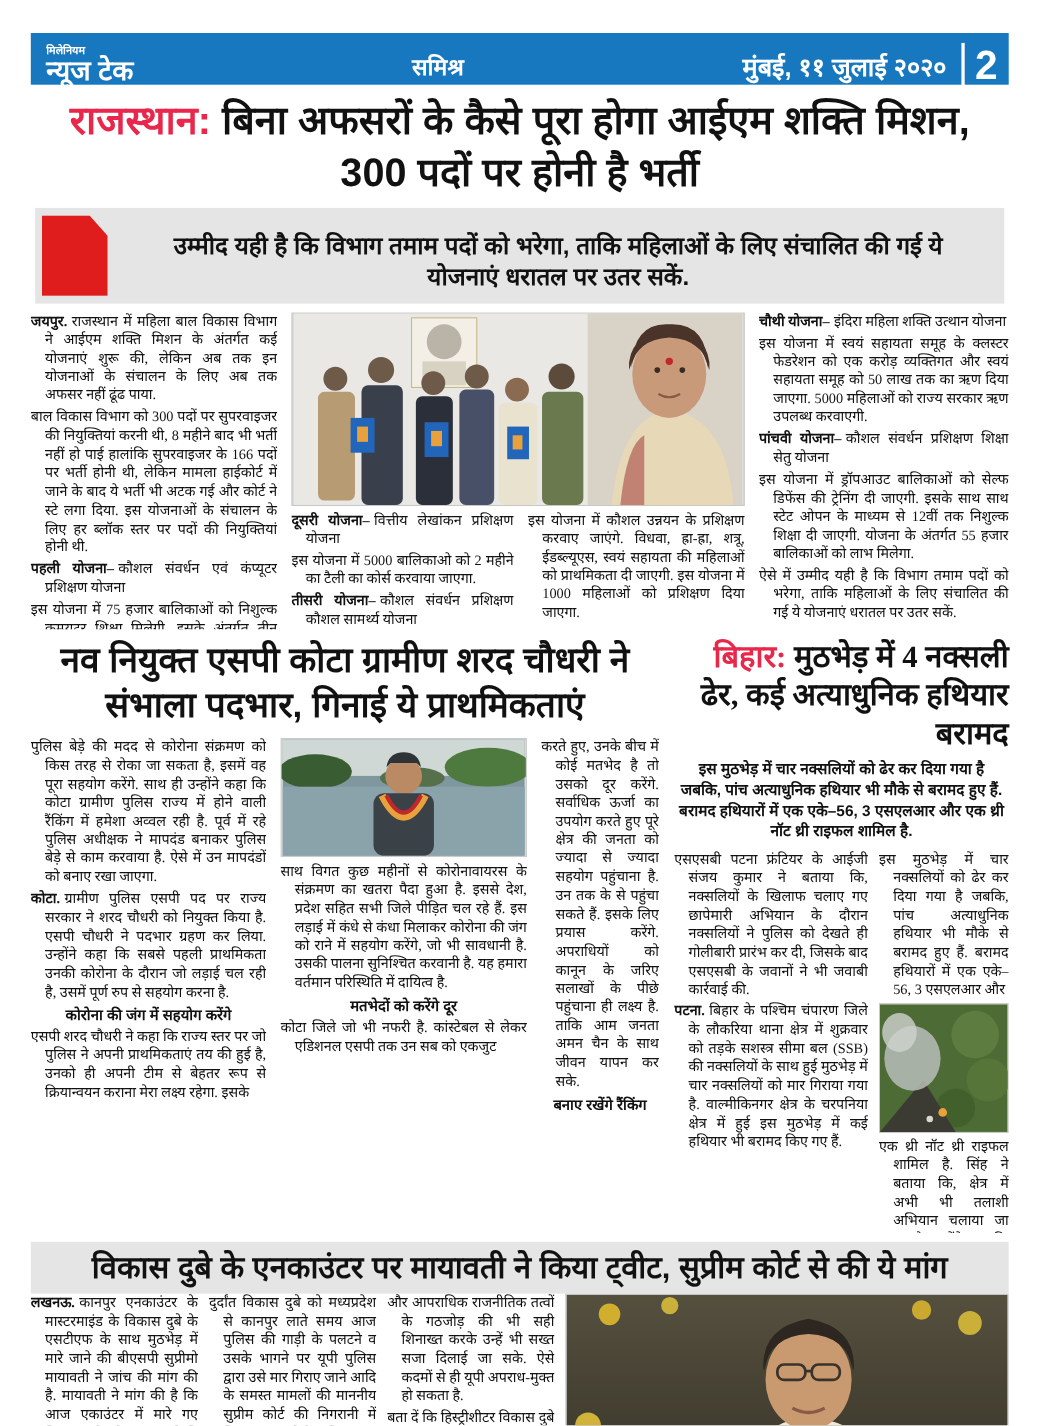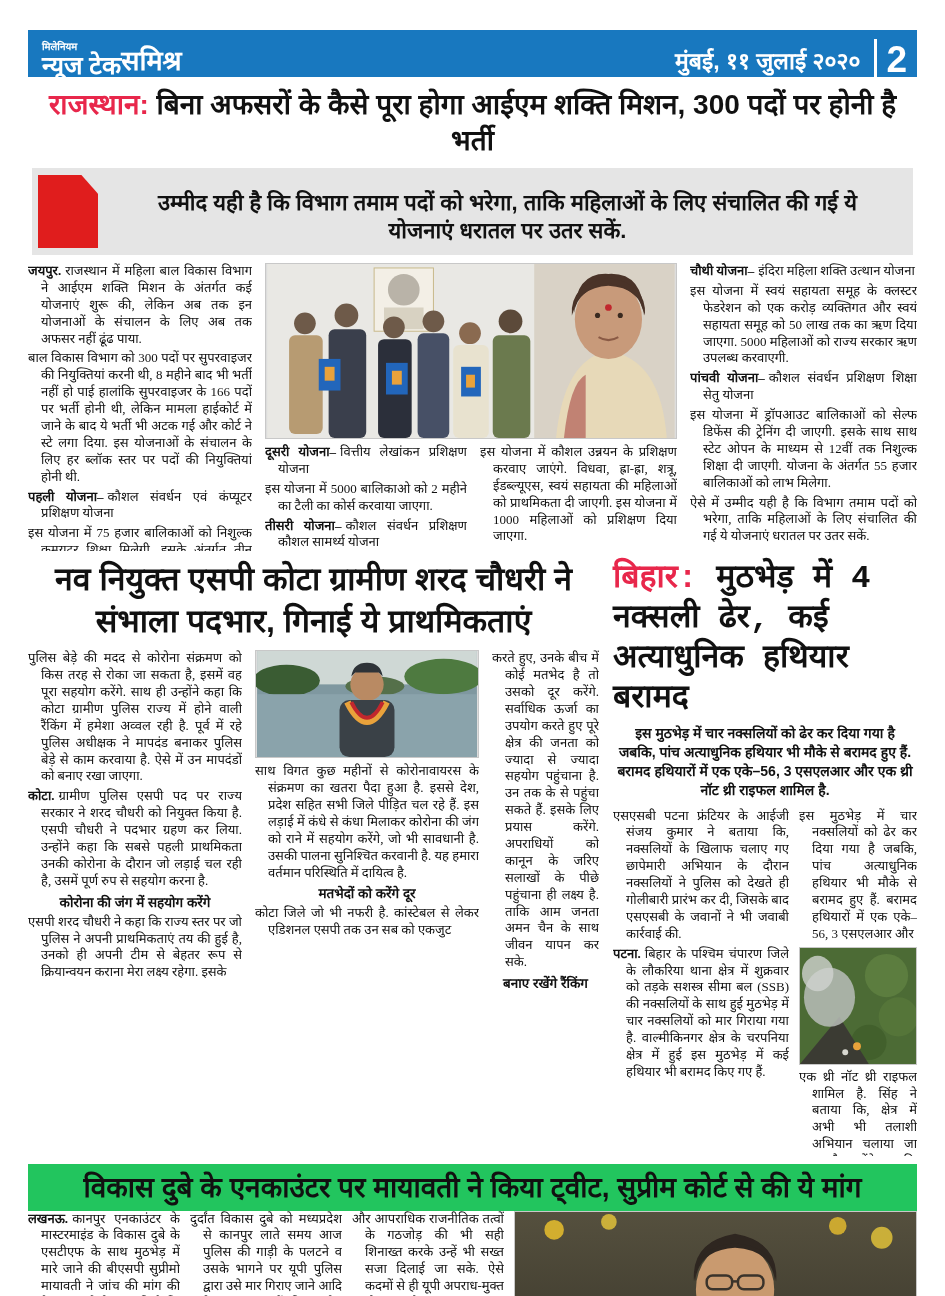--- a/index.html
+++ b/index.html
@@ -6,29 +6,29 @@
   .page{width:945px;height:1296px;margin:0 auto;background:#fff;position:relative;
         overflow:hidden;font-family:"Liberation Serif",serif;color:#111;}
   .inner{padding:30px 28px 0 28px;}
 
   
   .masthead{height:47px;background:#1878bf;color:#fff;display:flex;align-items:center;
             padding:12px 10px 0 14px;box-sizing:border-box;}
   .brand{line-height:1;}
   .brand .tiny{font-size:10px;font-weight:bold;display:block;margin-bottom:1px;}
   .brand .big{font-size:25px;font-weight:bold;font-family:"Liberation Sans",sans-serif;}
-  .section-title{flex:1;text-align:left;font-size:27px;font-weight:bold;
+  .section-title{flex:1;text-align:center;font-size:21px;font-weight:bold;
                  font-family:"Liberation Sans",sans-serif;}
   .dateline{font-size:23px;font-weight:bold;font-family:"Liberation Sans",sans-serif;}
   .pagenum{font-size:37px;font-weight:bold;font-family:"Liberation Sans",sans-serif;
            border-left:3px solid #fff;padding-left:9px;margin-left:14px;line-height:42px;}
 
   
   .lead-headline{text-align:center;font-family:"Liberation Sans",sans-serif;font-weight:bold;
-                 font-size:28px;line-height:1.3;margin:10px 4px 8px;}
+                 font-size:36px;line-height:1.3;margin:10px 4px 8px;}
   .kicker{color:#e8274b;}
   .standfirst{background:#e5e5e5;position:relative;margin:2px 4px 8px;
               padding:21px 26px 9px 96px;min-height:52px;box-sizing:border-box;
               display:flex;align-items:flex-start;justify-content:center;}
   .red-ribbon{position:absolute;left:6px;top:7px;bottom:7px;width:60px;background:#e01d1d;
               clip-path:polygon(0 0,72% 0,100% 26%,100% 100%,0 100%);}
   .standfirst .txt{font-family:"Liberation Sans",sans-serif;font-weight:bold;font-size:22px;
                    line-height:1.3;text-align:center;}
 
   .cols{display:flex;gap:13px;overflow:hidden;}
@@ -52,31 +52,31 @@
   
   .row2{display:flex;gap:14px;margin-top:8px;}
   .kota{width:592px;}
   .kota h2{font-family:"Liberation Sans",sans-serif;font-weight:bold;font-size:32px;
            line-height:1.3;text-align:center;margin:0 0 8px;}
   .kota-body{height:338px;}
   .kc1{width:214px;}
   .kc2{width:224px;}
   .kc3{flex:1;}
   .bihar{flex:1;}
-  .bihar h2{font-family:Liberation Mono, monospace;font-weight:bold;font-size:32px;
-            line-height:1.25;text-align:left;margin:0 0 5px;}
+  .bihar h2{font-family:Liberation Serif, serif;font-weight:bold;font-size:28px;
+            line-height:1.25;text-align:right;margin:0 0 5px;}
   .bihar .bsub{font-family:"Liberation Sans",sans-serif;font-weight:bold;font-size:14px;
                line-height:1.35;text-align:center;margin:0 2px 8px;}
   .bihar-body{display:flex;gap:10px;height:348px;overflow:hidden;}
   .bc1{width:176px;}
   .bc2{flex:1;}
 
   
   .maya{margin-top:8px;}
-  .maya .strip{background:#22c55e;text-align:center;font-family:"Liberation Sans",sans-serif;
+  .maya .strip{background:#e5e5e5;text-align:center;font-family:"Liberation Sans",sans-serif;
                font-weight:bold;font-size:28px;padding:6px 2px;line-height:1.25;}
   .maya .msub{text-align:center;font-weight:bold;text-decoration:underline;font-size:16px;
               font-family:"Liberation Sans",sans-serif;margin:7px 0 8px;}
   .maya-body{display:flex;gap:10px;height:236px;overflow:hidden;}
   .mcol{width:152px;overflow:hidden;border-bottom:2px solid #444;}
   .mphoto{flex:1;}
 </style>
 </head>
 <body>
 

